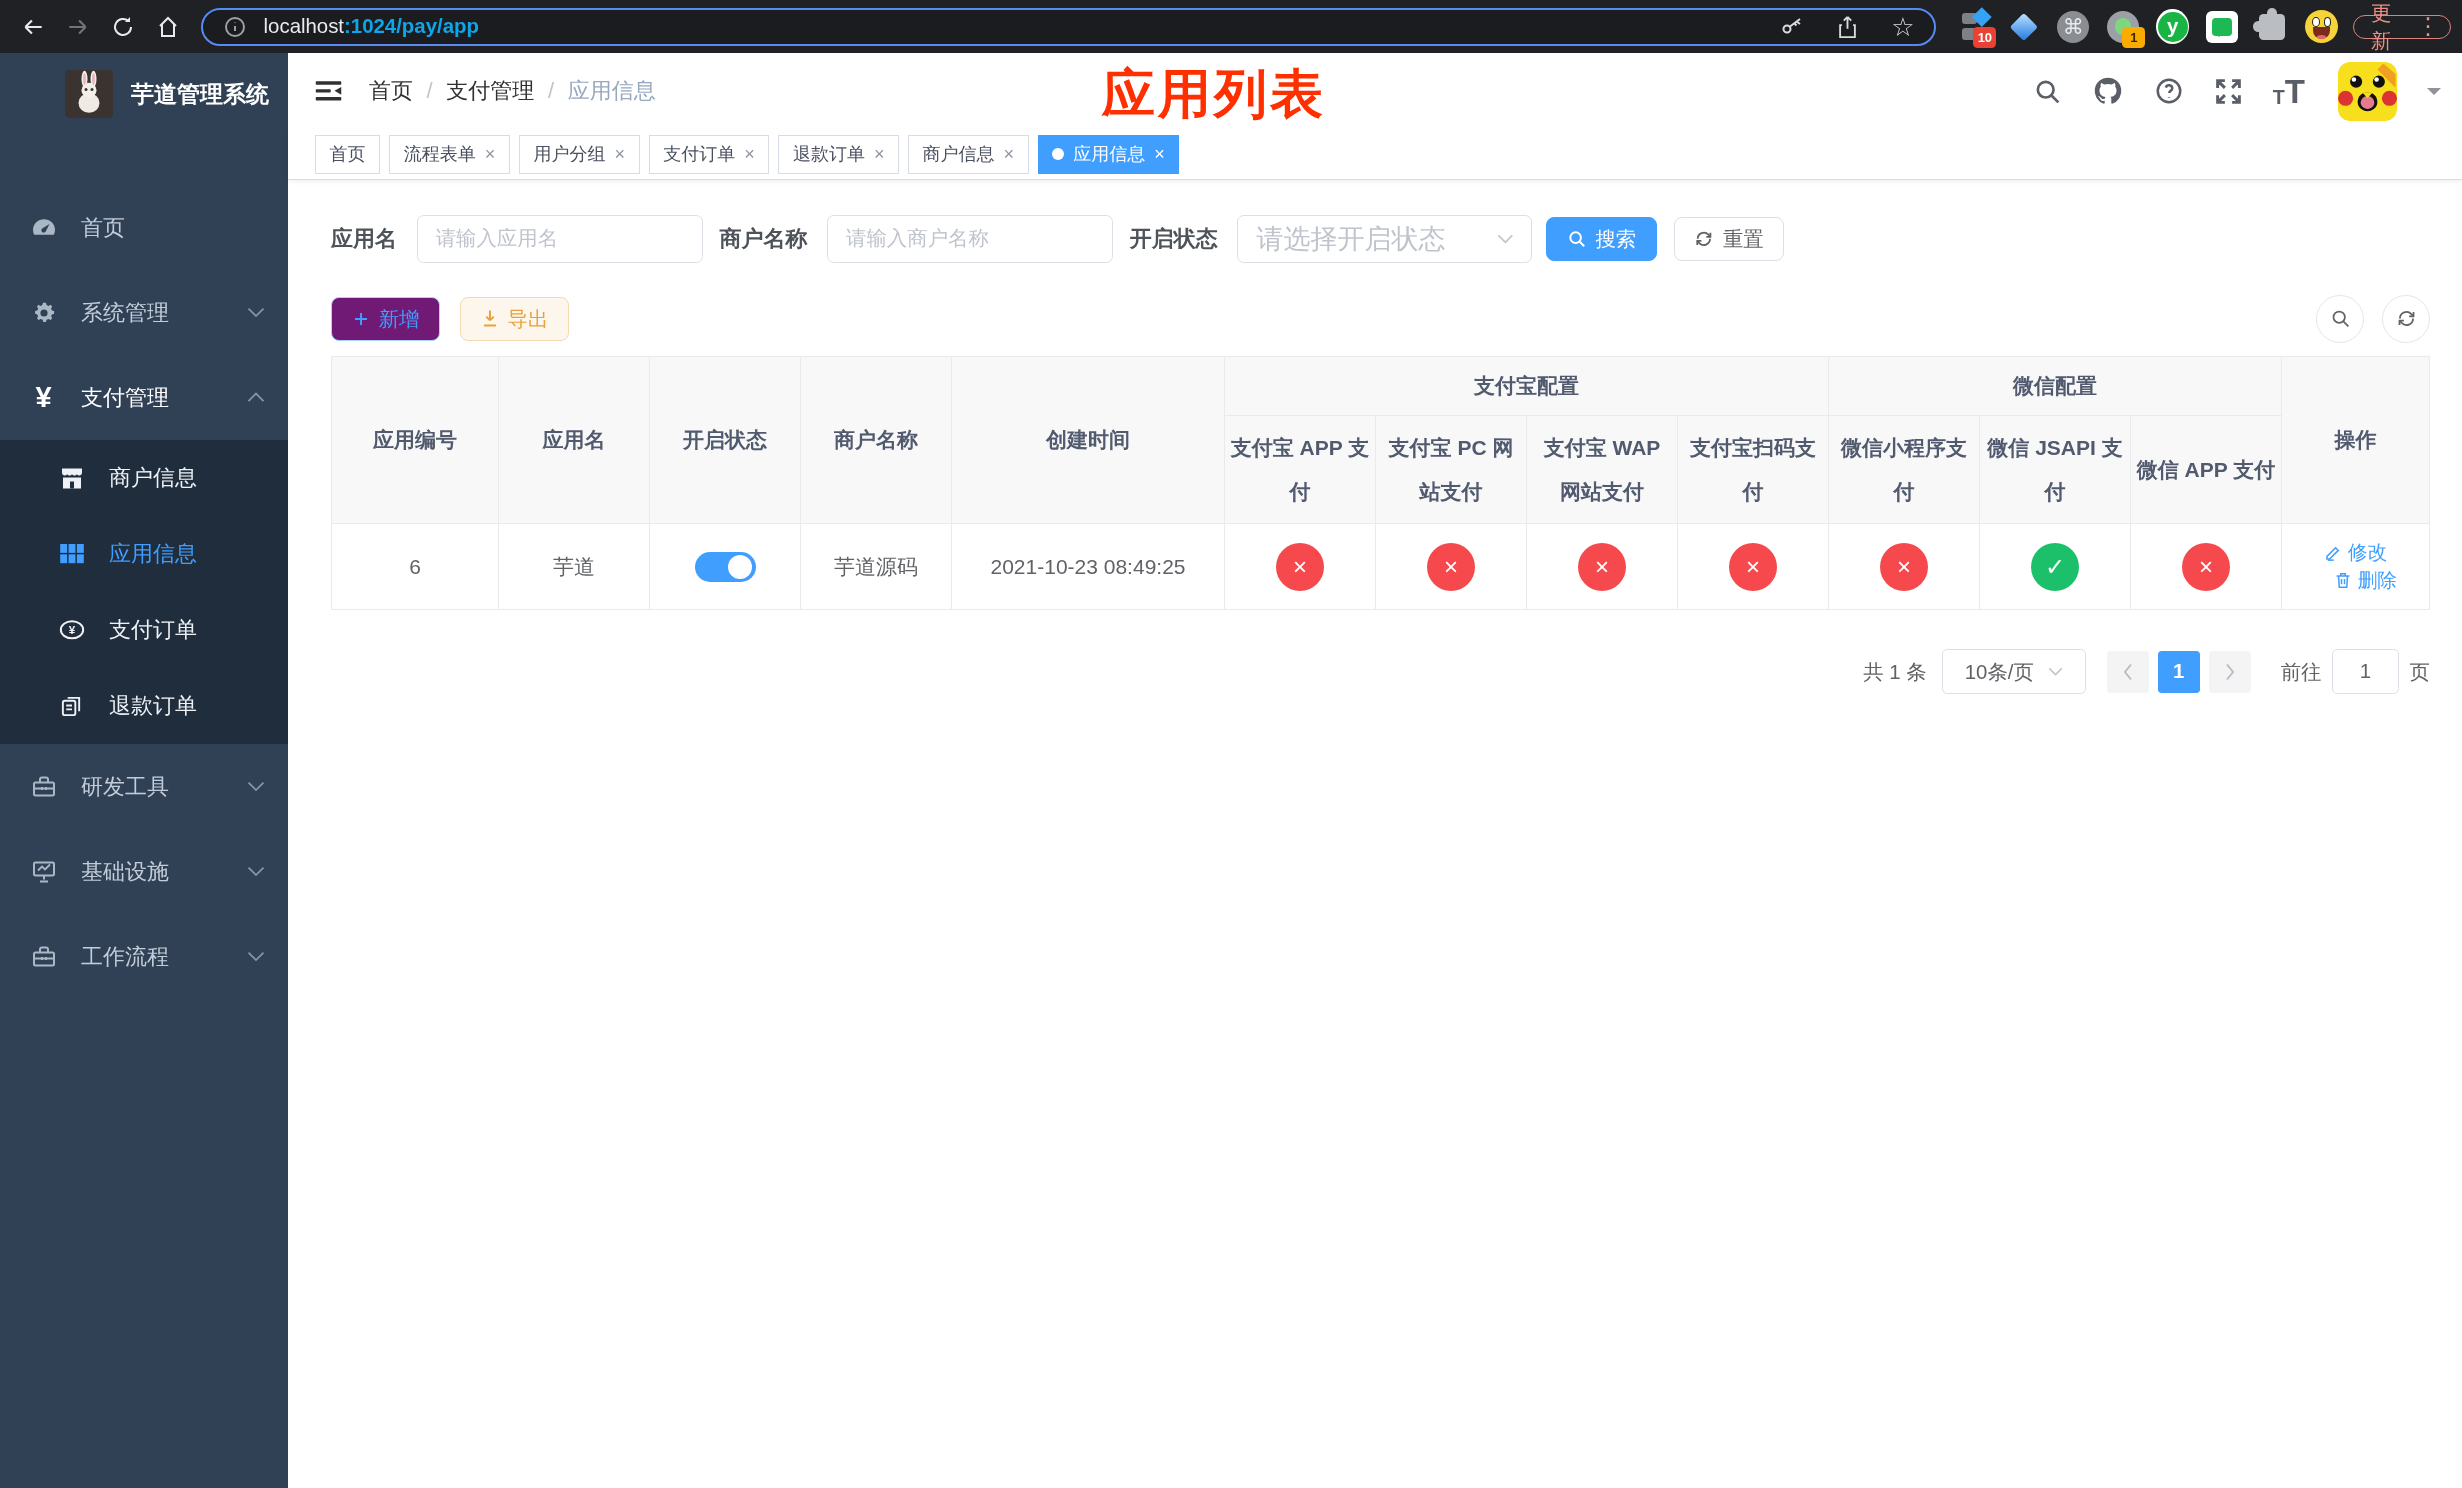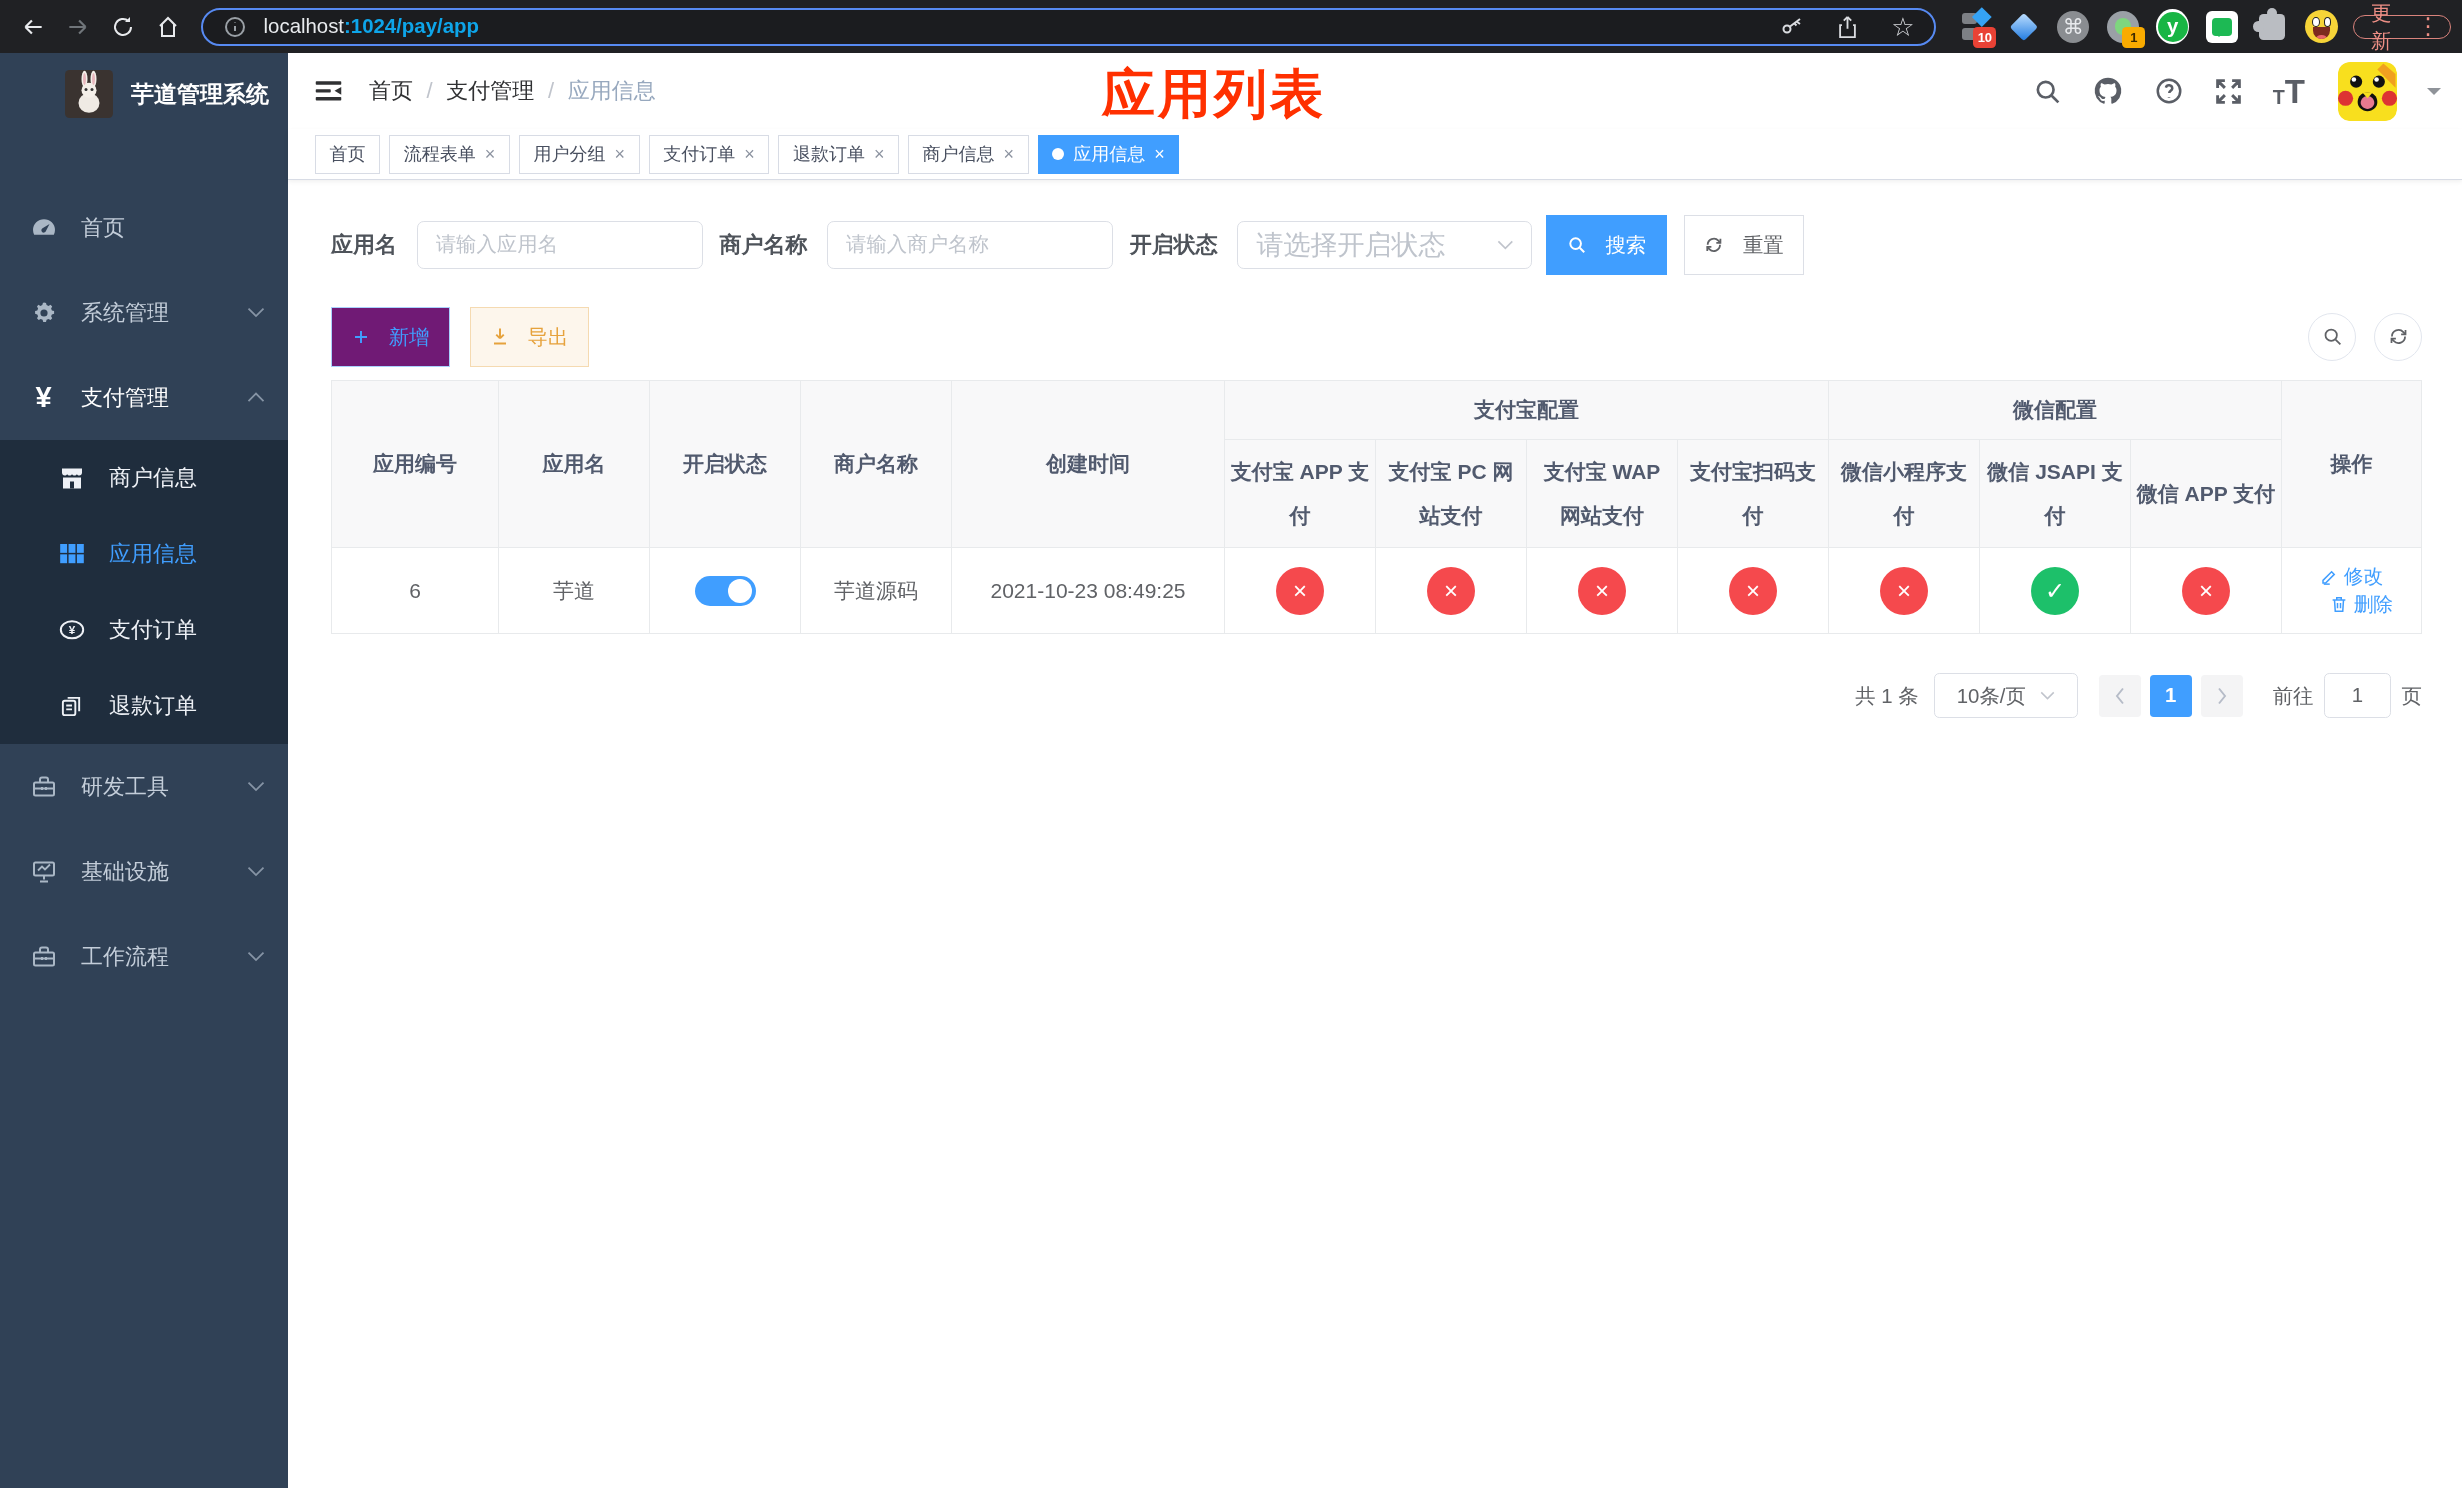--- a/index.html
+++ b/index.html
@@ -94,30 +94,30 @@
 
   
   .tags-bar{height:51px;flex:0 0 51px;display:flex;align-items:center;padding-left:27px;gap:9px;border-bottom:0.8px solid #d8dce5;box-shadow:0 1.5px 4.5px rgba(0,0,0,.06);background:#fff;position:relative;z-index:2;}
   .tag{height:39px;display:inline-flex;align-items:center;padding:0 13.6px;border:0.8px solid #d8dce5;background:#fff;color:#495060;font-size:18px;cursor:pointer;white-space:nowrap;}
   .tag .x{margin-left:9px;font-size:18px;line-height:1;color:#8c93a0;}
   .tag.active{background:var(--primary);border-color:var(--primary);color:#fff;}
   .tag.active .x{color:#fff;}
   .tag .dot{width:12px;height:12px;border-radius:50%;background:#fff;margin-right:9px;}
 
   
-  .content{flex:1;padding:18px 40px 0 43px;background:#fff;overflow:hidden;}
+  .content{flex:1;padding:18px 32px 0 43px;background:#fff;overflow:hidden;}
   .filter-row{display:flex;align-items:center;margin:16.7px 0 0 0;}
   .f-item{display:flex;align-items:center;margin-right:16.7px;}
   .f-item label{font-size:22px;color:#4e535a;font-weight:600;margin-right:19.7px;white-space:nowrap;}
   .f-input{width:286px;height:48px;border:1.5px solid var(--input-border);border-radius:6.8px;padding:0 18px;font-size:20.4px;color:#303133;background:#fff;font-family:inherit;}
   .f-input::placeholder{color:#bfc4cc;}
   .f-select{width:295px;height:48px;border:1.5px solid var(--input-border);border-radius:6.8px;padding:0 18px;display:flex;align-items:center;background:#fff;cursor:pointer;}
   .f-select .ph{color:#bfc4cc;font-size:27px;flex:1;white-space:nowrap;}
   .f-select .chev{color:#c0c4cc;display:flex;}
-  .btn{height:60px;border-radius:0;display:inline-flex;align-items:center;justify-content:center;padding:0 19.7px;font-size:20.4px;cursor:pointer;border:1.5px solid transparent;gap:19px;white-space:nowrap;}
+  .btn{height:44px;border-radius:8px;display:inline-flex;align-items:center;justify-content:center;padding:0 19.7px;font-size:20.4px;cursor:pointer;border:1.5px solid transparent;gap:9px;white-space:nowrap;}
   .btn-primary{background:var(--primary);border-color:var(--primary);color:#fff;margin-left:13.6px;}
   .btn-plain{background:#fff;border-color:var(--input-border);color:#606266;margin-left:16.7px;}
   .toolbar-row{display:flex;align-items:center;margin-top:32px;}
   .btn-add{background:#701a75;border-color:#a9d2fd;color:var(--primary);}
   .btn-export{background:#fdf6ec;border-color:#f5dab1;color:#e6a23c;margin-left:19.7px;}
   .right-tools{margin-left:auto;display:flex;align-items:center;gap:18px;}
   .circle-btn{width:48px;height:48px;border-radius:50%;border:1.5px solid #e2e6ee;background:#fff;display:flex;align-items:center;justify-content:center;color:#606266;cursor:pointer;}
 
   
   table{width:100%;border-collapse:collapse;table-layout:fixed;margin-top:13.6px;}

